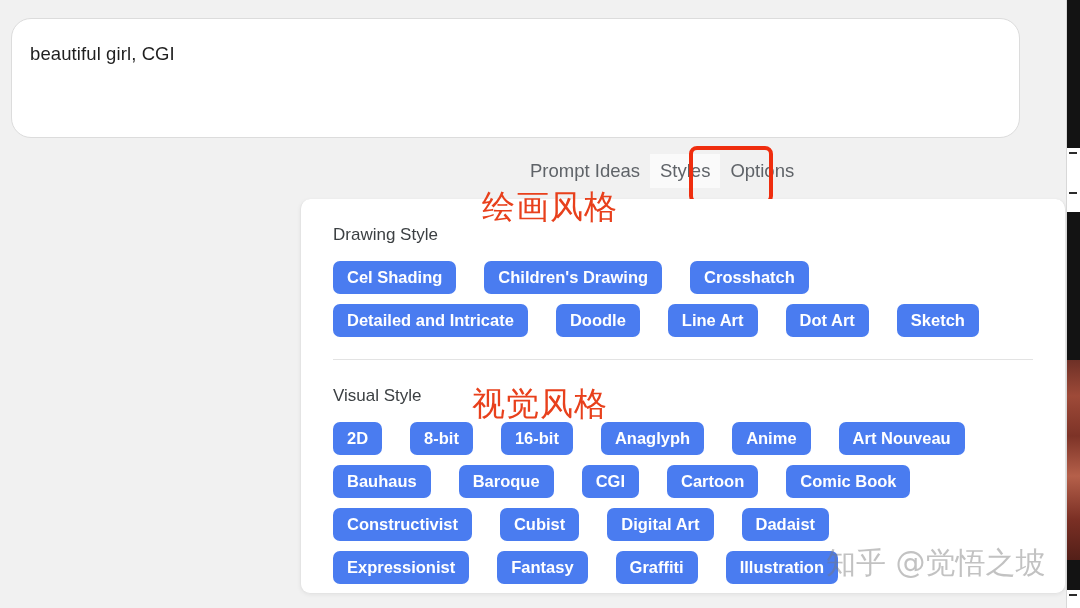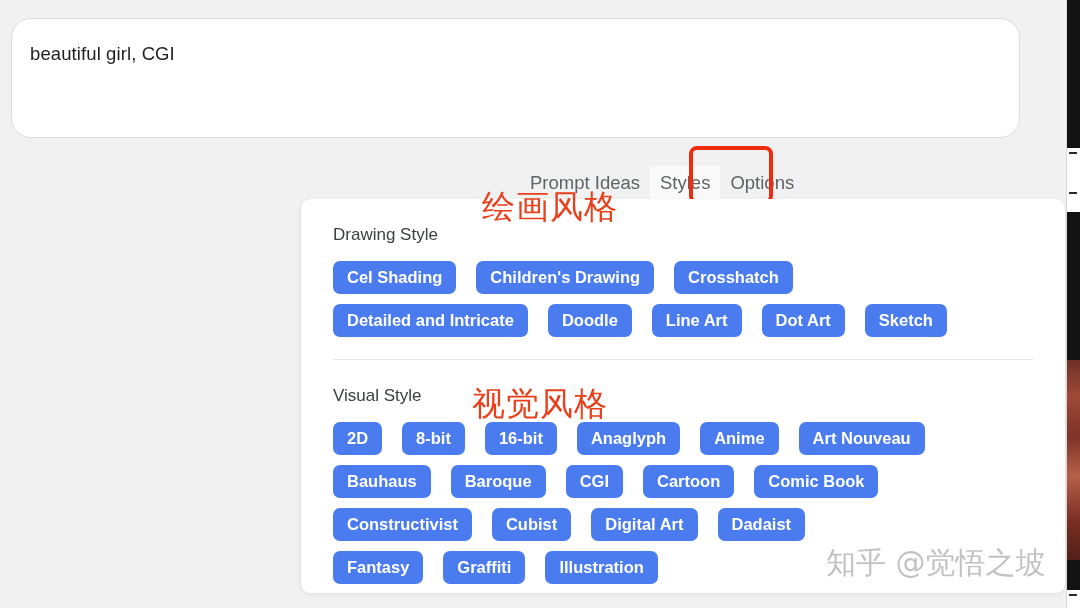--- a/index.html
+++ b/index.html
@@ -72,21 +72,21 @@
     letter-spacing: .1px;
     white-space: nowrap;
   }
 
   
   #toolbar {
     position: absolute;
     left: 520px; top: 154px;
     width: 520px; height: 46px;
     display: flex;
-    align-items: flex-end;
+    align-items: flex-start;
   }
   .tab-btn {
     font-size: 18.5px;
     color: #5f6368;
     background: transparent;
     border: none;
     padding: 6px 10px;
     cursor: pointer;
     white-space: nowrap;
     font-family: "Liberation Sans", sans-serif;
@@ -136,21 +136,21 @@
   }
   .section-label {
     font-size: 17px;
     color: #3c4043;
     margin-top: 26px;
     margin-bottom: 16px;
   }
   .chip-row {
     display: flex;
     flex-wrap: nowrap;
-    gap: 20px;
+    gap: 28px;
     margin-bottom: 10px;
     align-items: flex-end;
   }
   .chip {
     background: #4a7cf0;
     color: #ffffff;
     font-size: 16.5px;
     font-weight: bold;
     border: none;
     border-radius: 7px;
@@ -244,20 +244,21 @@
         <button class="chip">Cartoon</button>
         <button class="chip">Comic Book</button>
       </div>
       <div class="chip-row">
         <button class="chip">Constructivist</button>
         <button class="chip">Cubist</button>
         <button class="chip">Digital Art</button>
         <button class="chip">Dadaist</button>
       </div>
       <div class="chip-row">
+        <button class="chip">Expressionist</button>
         <button class="chip">Fantasy</button>
         <button class="chip">Graffiti</button>
         <button class="chip">Illustration</button>
       </div>
     </div>
 
   </div>
 
   <div class="cn-note" id="cn-note-drawing">绘画风格</div>
   <div class="cn-note" id="cn-note-visual">视觉风格</div>

